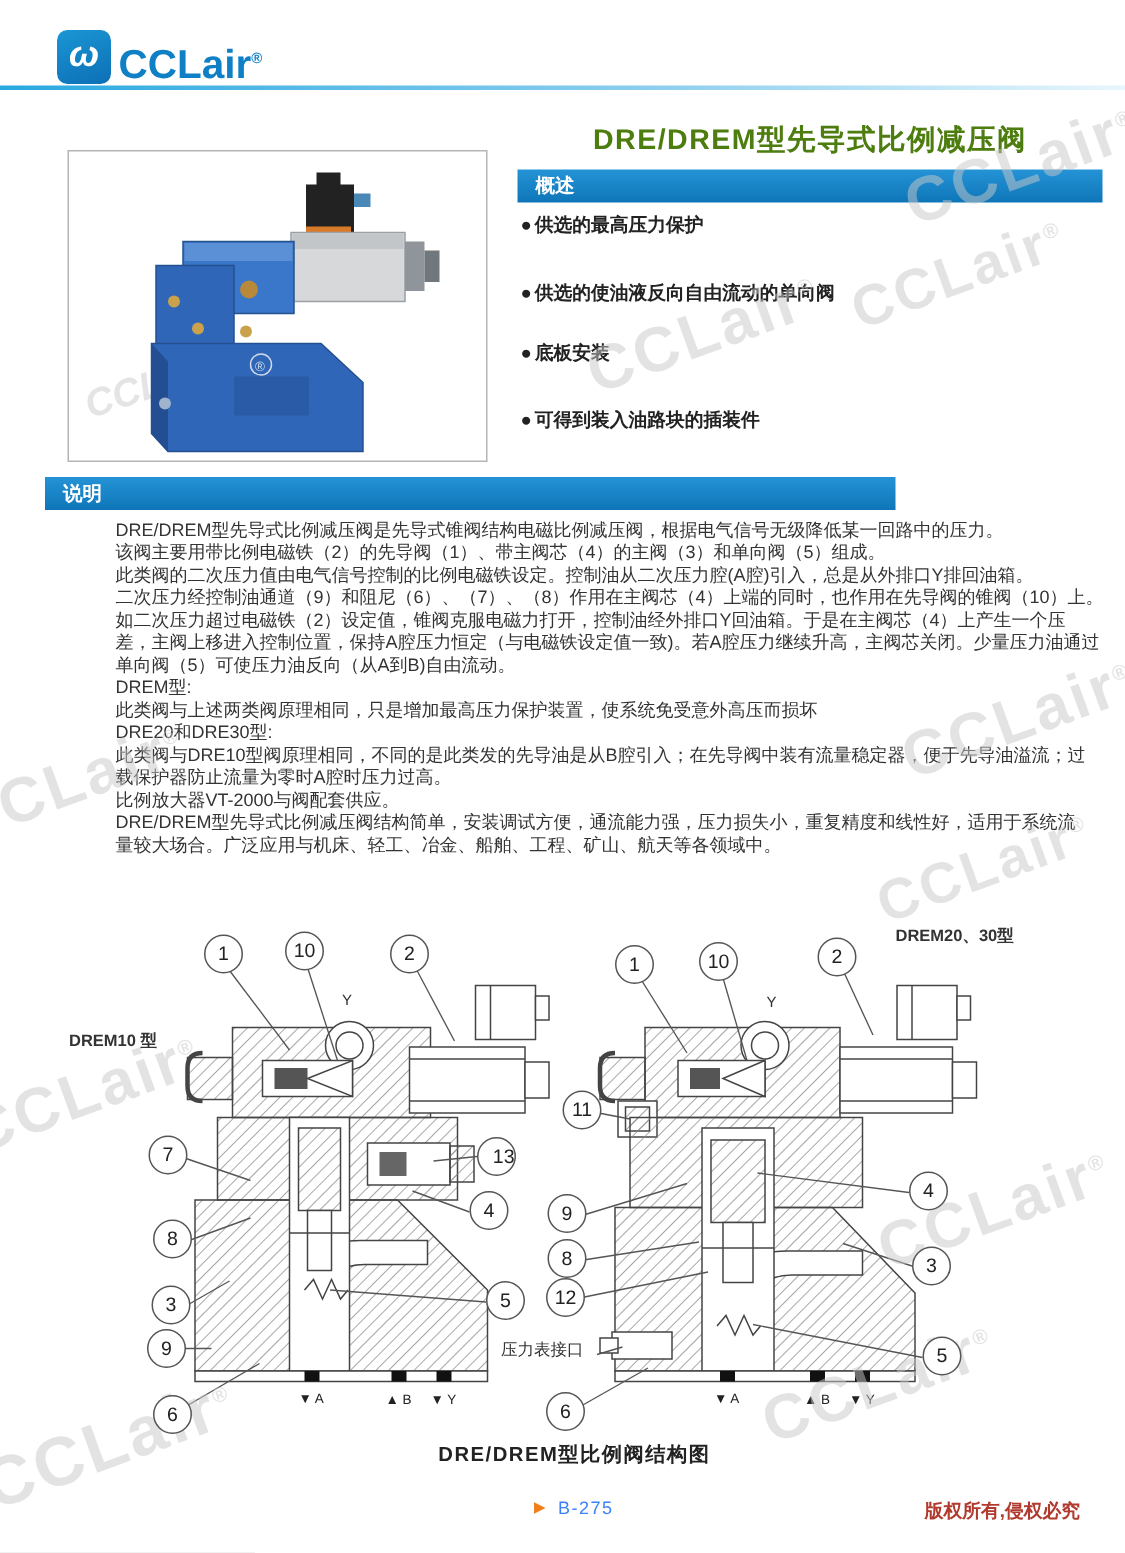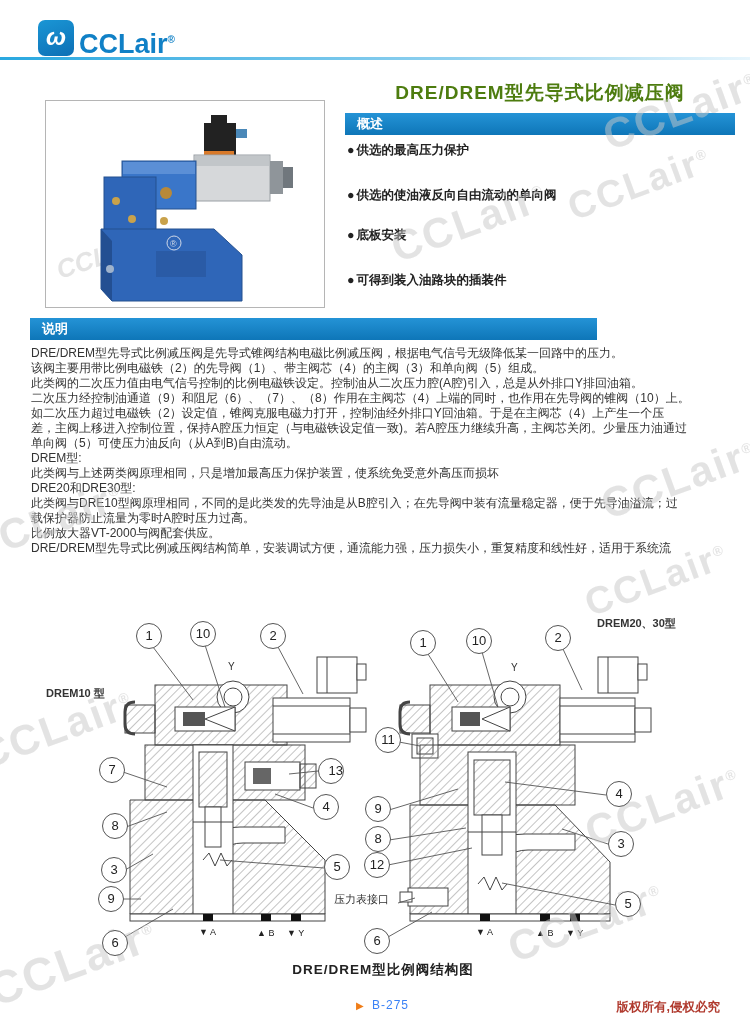--- a/index.html
+++ b/index.html
@@ -23,21 +23,21 @@
   .bar{position:absolute;height:22px;background:linear-gradient(180deg,#2493d6,#0e76b8);
        color:#fff;font-size:13px;font-weight:bold;line-height:22px;padding-left:12px;box-sizing:border-box;}
   .bar-overview{left:345px;top:113px;width:390px;}
   .bar-desc{left:30px;top:318px;width:567px;}
   
   .bullets{position:absolute;left:347px;top:138px;width:385px;}
   .bullet-item{position:absolute;left:0;font-size:12.5px;font-weight:600;color:#222;white-space:nowrap;}
   .bullet-dot{margin-right:2px;}
   
   .desc{position:absolute;left:31px;top:346px;width:706px;font-size:12px;color:#333;}
-  .tline{height:15px;line-height:15px;white-space:nowrap;}
+  .tline{height:15px;line-height:15px;white-space:nowrap;margin-left:46px;}
   
   .diag{position:absolute;}
   .diag-label{position:absolute;font-size:11px;font-weight:bold;color:#333;white-space:nowrap;}
   .co{position:absolute;width:24px;height:24px;border:1px solid #555;border-radius:50%;background:#fff;
       text-align:center;line-height:24px;font-size:13px;color:#222;z-index:3;}
   .gauge-label{position:absolute;left:334px;top:892px;font-size:11px;color:#333;white-space:nowrap;z-index:3;}
   .caption{position:absolute;left:233px;top:961px;width:300px;text-align:center;
            font-size:13.5px;font-weight:bold;color:#222;letter-spacing:1px;}
   
   .pg-arrow{position:absolute;left:356px;top:1000px;color:#f07d18;font-size:10px;}
@@ -122,20 +122,21 @@
     <div class="tline">如二次压力超过电磁铁（2）设定值，锥阀克服电磁力打开，控制油经外排口Y回油箱。于是在主阀芯（4）上产生一个压</div>
     <div class="tline">差，主阀上移进入控制位置，保持A腔压力恒定（与电磁铁设定值一致)。若A腔压力继续升高，主阀芯关闭。少量压力油通过</div>
     <div class="tline">单向阀（5）可使压力油反向（从A到B)自由流动。</div>
     <div class="tline">DREM型:</div>
     <div class="tline">此类阀与上述两类阀原理相同，只是增加最高压力保护装置，使系统免受意外高压而损坏</div>
     <div class="tline">DRE20和DRE30型:</div>
     <div class="tline">此类阀与DRE10型阀原理相同，不同的是此类发的先导油是从B腔引入；在先导阀中装有流量稳定器，便于先导油溢流；过</div>
     <div class="tline">载保护器防止流量为零时A腔时压力过高。</div>
     <div class="tline">比例放大器VT-2000与阀配套供应。</div>
     <div class="tline">DRE/DREM型先导式比例减压阀结构简单，安装调试方便，通流能力强，压力损失小，重复精度和线性好，适用于系统流</div>
+    <div class="tline">量较大场合。广泛应用与机床、轻工、冶金、船舶、工程、矿山、航天等各领域中。</div>
   </div>
 
   <div class="diag-label" style="left:46px;top:686px;">DREM10 型</div>
   <svg class="diag" style="left:75px;top:622px;" width="315" height="335" viewBox="0 0 315 335">
     <defs>
       <pattern id="hatchL" width="6" height="6" patternUnits="userSpaceOnUse" patternTransform="rotate(45)">
         <line x1="0" y1="0" x2="0" y2="6" stroke="#8a8a8a" stroke-width="1"></line>
       </pattern>
     </defs>
     <g stroke="#444" fill="none" stroke-width="1">

